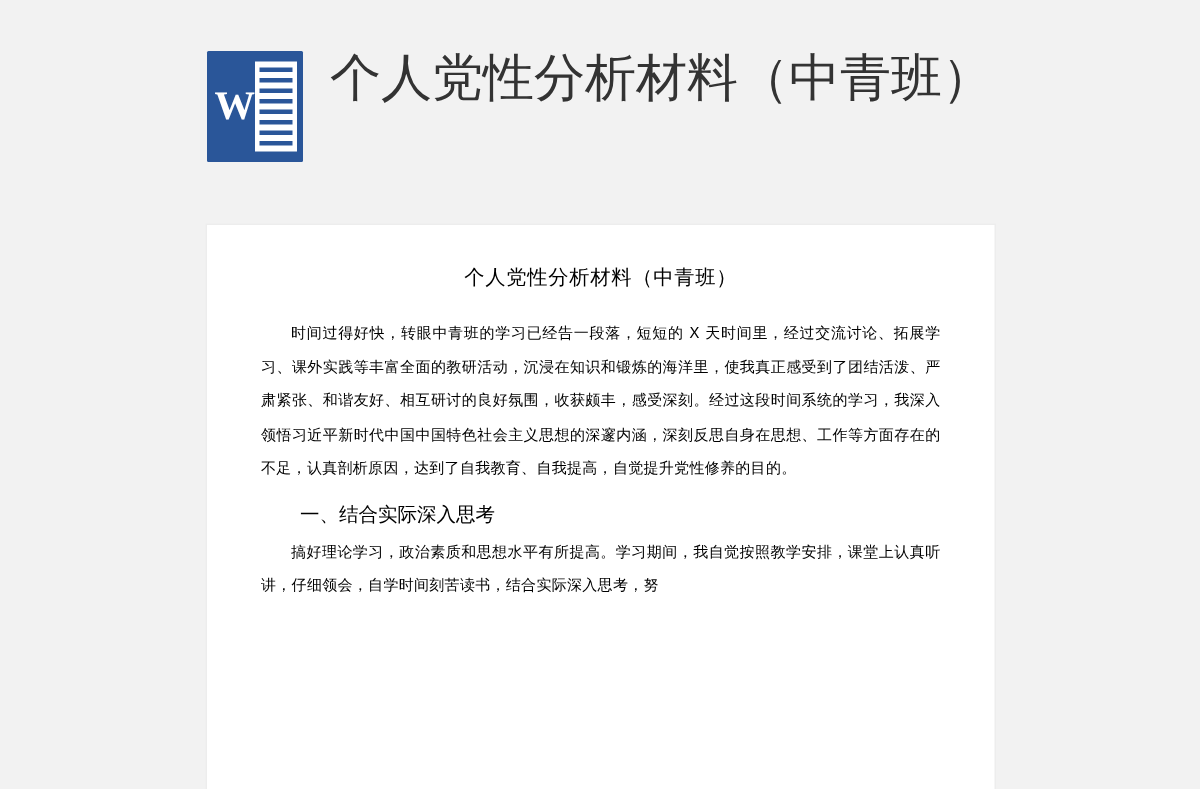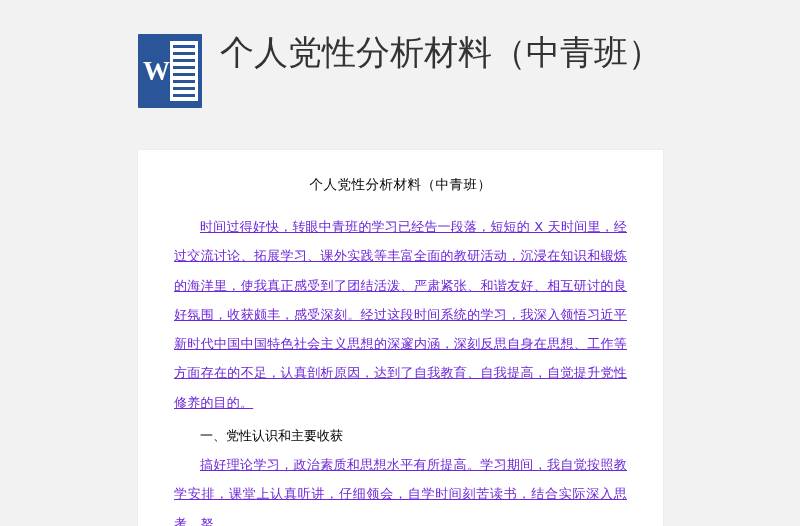--- a/index.html
+++ b/index.html
@@ -96,30 +96,29 @@
   }
   .paper-title {
     text-align: center;
     font-size: 13.5px;
     color: #000000;
     font-family: "DejaVu Sans", "Liberation Sans", sans-serif;
     margin-bottom: 18px;
     letter-spacing: 0.5px;
   }
   .para {
-    font-size: 13px;
-    color: #6d28d9;
+    font-size: 10px;
+    color: #000000;
     font-family: "DejaVu Sans", "Liberation Sans", sans-serif;
     line-height: 2.25;
     text-align: justify;
     text-justify: inter-ideograph;
     text-indent: 2em;
     margin: 0 0 4px 0;
     letter-spacing: 0.2px;
-    text-decoration: underline;
   }
   .heading {
     font-size: 13px;
     color: #000000;
     font-family: "DejaVu Sans", "Liberation Sans", sans-serif;
     line-height: 2.25;
     text-indent: 2em;
     margin: 0;
   }
 </style>
@@ -141,17 +140,17 @@
           <i></i>
           <i></i>
       </span>
     </div>
     <div class="doc-title">个人党性分析材料（中青班）</div>
   </div>
 
   <div class="paper">
     <div class="paper-title">个人党性分析材料（中青班）</div>
     <p class="para">时间过得好快，转眼中青班的学习已经告一段落，短短的 X 天时间里，经过交流讨论、拓展学习、课外实践等丰富全面的教研活动，沉浸在知识和锻炼的海洋里，使我真正感受到了团结活泼、严肃紧张、和谐友好、相互研讨的良好氛围，收获颇丰，感受深刻。经过这段时间系统的学习，我深入领悟习近平新时代中国中国特色社会主义思想的深邃内涵，深刻反思自身在思想、工作等方面存在的不足，认真剖析原因，达到了自我教育、自我提高，自觉提升党性修养的目的。</p>
-    <p class="heading">一、党性认识和主要收获</p>
+    <p class="heading">一、结合实际深入思考</p>
     <p class="para">搞好理论学习，政治素质和思想水平有所提高。学习期间，我自觉按照教学安排，课堂上认真听讲，仔细领会，自学时间刻苦读书，结合实际深入思考，努</p>
   </div>
 
 </div>
 
 </body></html>

